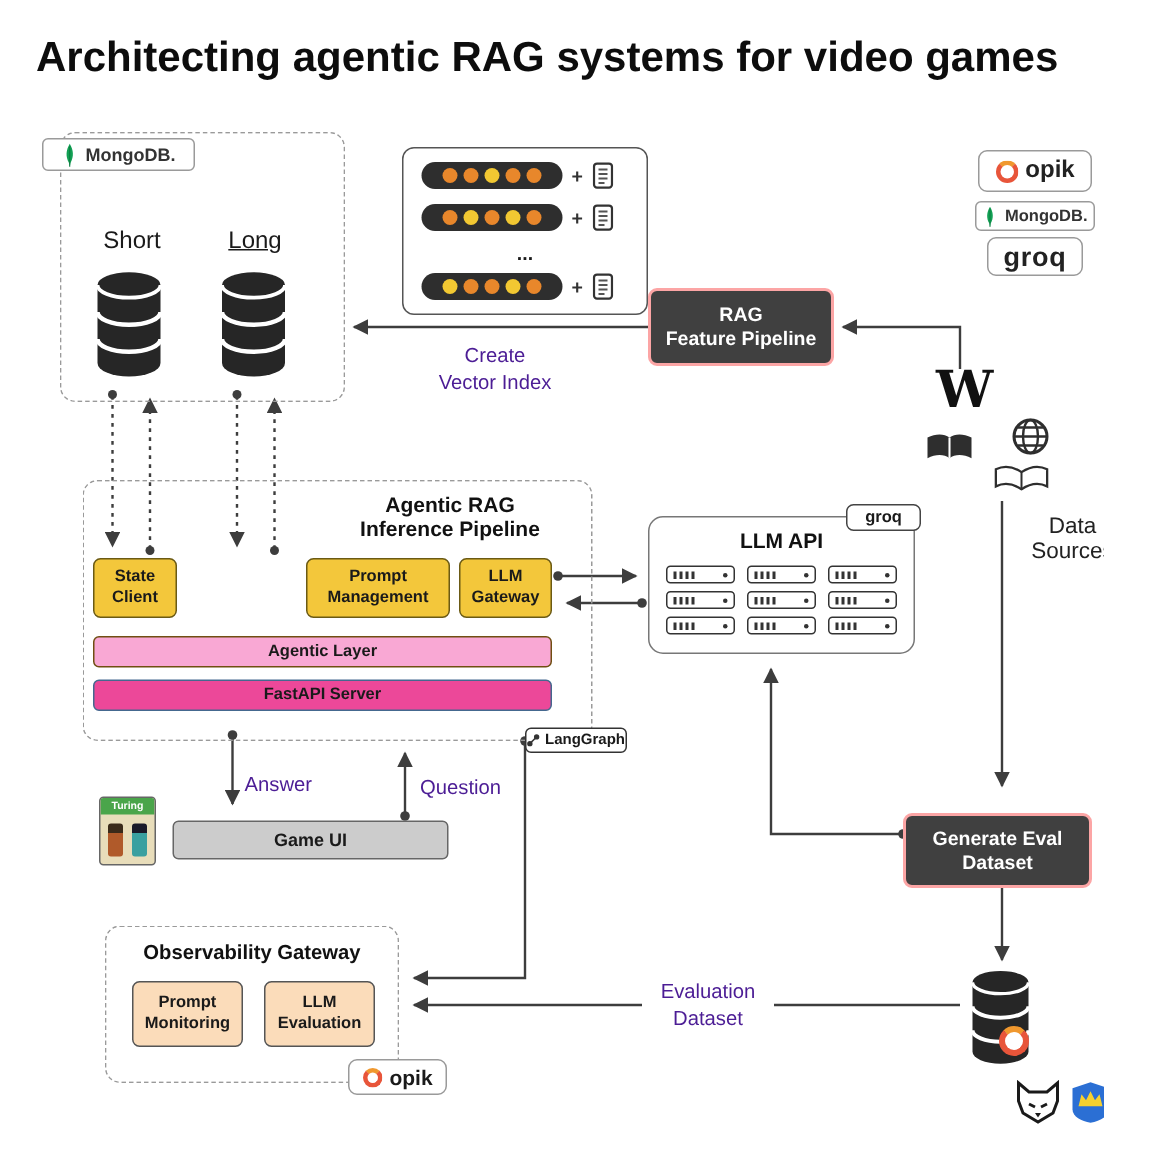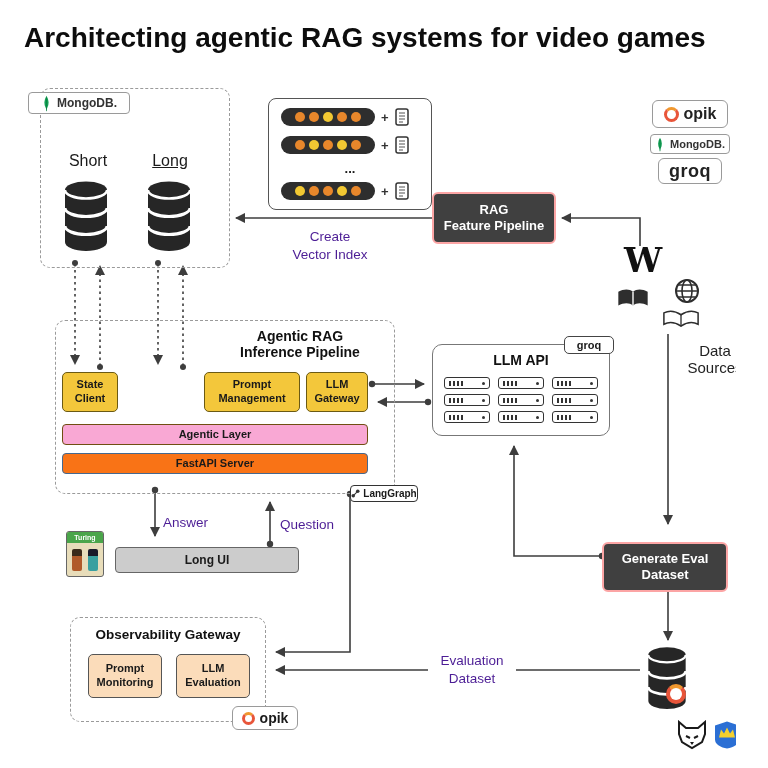--- a/index.html
+++ b/index.html
@@ -7,21 +7,21 @@
   #canvas { position:relative; width:736px; height:768px; background:#fff; overflow:hidden; }
   .abs { position:absolute; z-index:2; }
   .pre { white-space:pre-line; }
   .ctr { display:flex; align-items:center; justify-content:center; text-align:center; }
   .dashbox { border:1.6px dashed #9a9a9a; border-radius:10px; background:transparent; }
   .node { font-weight:bold; line-height:1.25; }
   .yellow { background:#f3c73b; border:1.5px solid #6b5a14; border-radius:5px; font-size:11px; }
   .blue { background:#404040; border:2px solid #fca5a5; color:#fff; font-size:13px; border-radius:6px; }
   .peach { background:#fbdcba; border:1.5px solid #555; border-radius:5px; font-size:11px; }
   .bar-orange { background:#f9a8d4; border:1.5px solid #704e12; border-radius:4px; font-size:11px; }
-  .bar-blue2 { background:#f97316; border:1.5px solid #44688f; border-radius:4px; font-size:11px; }
+  .bar-blue2 { background:#ec4899; border:1.5px solid #44688f; border-radius:4px; font-size:11px; }
   .gray-bar { background:#cccccc; border:1.5px solid #666; border-radius:4px; font-size:12px; font-weight:bold; }
   .badge { background:#fff; border:1.5px solid #9a9a9a; border-radius:6px; display:flex; align-items:center; justify-content:center; gap:5px; }
   .pill { background:#2e2e2e; border-radius:10px; display:flex; align-items:center; justify-content:center; gap:4px; height:18px; width:94px; }
   .dot { width:10px; height:10px; border-radius:50%; }
   .dO { background:#e8872b; } .dY { background:#f2c832; }
   .vrow { display:flex; align-items:center; gap:6px; }
   .plus { font-size:13px; font-weight:bold; color:#333; }
   .srv { width:46px; height:12px; border:1.5px solid #333; border-radius:3px; background:#fff; display:flex; align-items:center; gap:2px; padding:0 4px; }
   .vent { width:2px; height:5px; background:#333; }
   .led { width:3px; height:3px; border-radius:50%; background:#333; margin-left:auto; }
@@ -311,21 +311,21 @@
 
   <div class="abs" style="left:66px; top:531px; width:38px; height:46px; background:#e8ddba; border:1.5px solid #666; border-radius:3px; overflow:hidden;">
     <div style="background:#4aa54a; color:#fff; font-size:7px; font-weight:bold; text-align:center; line-height:11px; height:11px;">Turing</div>
     <div style="display:flex; gap:6px; justify-content:center; padding-top:6px;">
       <span style="width:10px; height:22px; background:linear-gradient(#3a2a1a 30%, #b05a2a 30%); border-radius:2px;"></span>
       <span style="width:10px; height:22px; background:linear-gradient(#1a1a2a 30%, #3aa0a0 30%); border-radius:2px;"></span>
     </div>
   </div>
 
   <div class="abs ctr gray-bar" style="left:115px; top:547px; width:184px; height:26px;">
-    <span>Long UI</span>
+    <span>Game UI</span>
   </div>
 
 
   <div class="abs dashbox whitebg" style="left:70px; top:617px; width:196px; height:105px; background:#fff;"></div>
   <div class="abs ctr sec-title" style="left:70px; top:627px; width:196px;">Observability Gateway</div>
   <div class="abs ctr node peach pre" style="left:88px; top:654px; width:74px; height:44px;">
     <span class="pre">Prompt
 Monitoring</span>
   </div>
   <div class="abs ctr node peach pre" style="left:176px; top:654px; width:74px; height:44px;">

